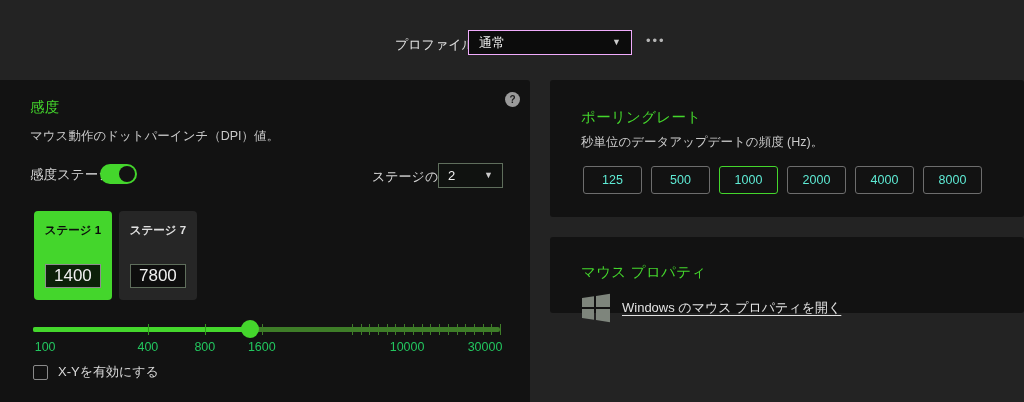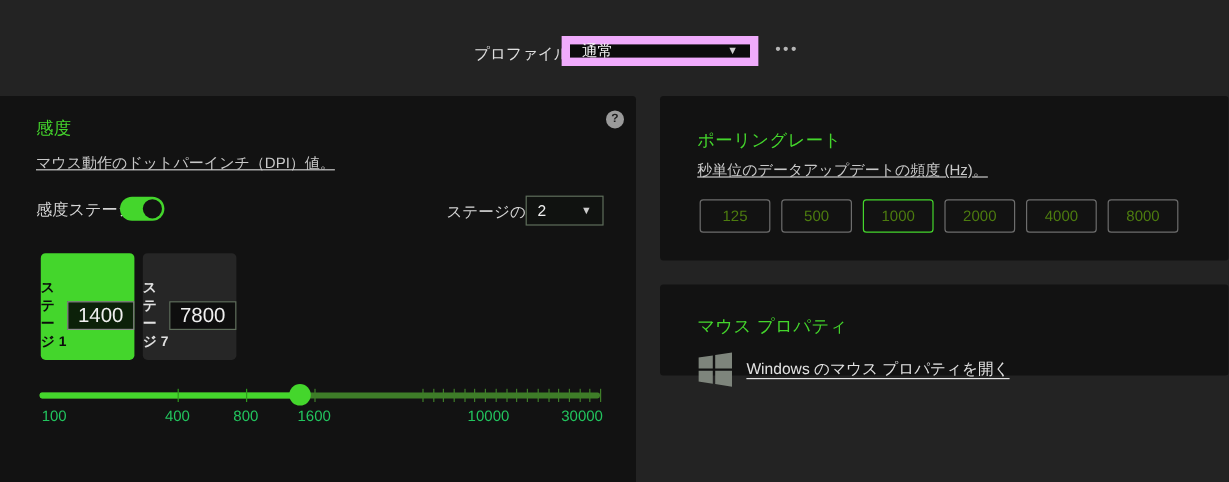--- a/index.html
+++ b/index.html
@@ -7,55 +7,55 @@
   body { font-family:"Liberation Sans","DejaVu Sans",sans-serif; }
   #screen {
     position:relative; width:1024px; height:402px;
     background:#232323; overflow:hidden; color:#ddd;
   }
   
   .topbar { position:absolute; left:0; top:0; width:1024px; height:80px; }
   .profile-label { position:absolute; left:395px; top:36px; font-size:13px; color:#e0e0e0; }
   .profile-select {
     position:absolute; left:468px; top:30px; width:164px; height:25px;
-    background:#0c0c0c; border:7px solid #f0abfc; display:flex; align-items:center;
+    background:#0c0c0c; border:1px solid #f0abfc; display:flex; align-items:center;
     padding:0 10px; cursor:pointer;
   }
   .profile-select .val { font-size:13px; color:#f0f0f0; flex:1; }
   .caret { font-size:9px; color:#cccccc; line-height:1; }
   .more-dots { position:absolute; left:646px; top:33px; font-size:13px; color:#b5b5b5;
     letter-spacing:2px; cursor:pointer; }
   
   .panel { position:absolute; background:#121212; border-radius:3px; }
   #panel-sensitivity { left:0; top:80px; width:530px; height:322px; border-radius:0 3px 0 0; }
   #panel-polling { left:550px; top:80px; width:474px; height:137px; }
   #panel-mouseprops { left:550px; top:237px; width:474px; height:76px;text-align:center; }
   .section-title { font-size:14.5px; color:#44d62c; letter-spacing:.3px; }
-  .section-desc { font-size:12.5px; color:#c9c9c9;text-decoration:underline; }
+  .section-desc { font-size:12.5px; color:#c9c9c9; }
   
   .help-icon { position:absolute; right:10px; top:12px; width:15px; height:15px;
     border-radius:50%; background:#9a9a9a; color:#1c1c1c; font-size:10px; font-weight:bold;
     display:flex; align-items:center; justify-content:center; cursor:pointer; }
   
   #sens-title { position:absolute; left:30px; top:18px; }
   #sens-desc  { position:absolute; left:30px; top:48px; }
   #sens-toggle-label { position:absolute; left:30px; top:86px; font-size:13.5px; color:#d5d5d5; }
   .toggle { position:absolute; left:100px; top:84px; width:37px; height:20px;
     background:#44d62c; border-radius:10px; cursor:pointer; }
   .toggle .knob { position:absolute; right:2px; top:2px; width:16px; height:16px;
     border-radius:50%; background:#121212; }
   #stage-count-label { position:absolute; left:372px; top:88px; font-size:13px; color:#d5d5d5; }
   #stage-count-select { position:absolute; left:438px; top:83px; width:65px; height:25px;
     background:#101210; border:1px solid #5f6e5c; display:flex; align-items:center;
     padding:0 9px; cursor:pointer; }
   #stage-count-select .val { font-size:13px; color:#f0f0f0; flex:1; }
   
   #stage-cards { position:absolute; left:34px; top:131px; display:flex; gap:7px; }
   .stage-card { width:78px; height:89px; background:#262626; border-radius:4px;
-    display:flex; flex-direction:row; align-items:center; cursor:pointer; }
+    display:flex; flex-direction:column; align-items:center; cursor:pointer;gap:12px; }
   .stage-card .stage-name { font-size:11.5px; font-weight:bold; color:#e0e0e0; margin-top:12px; }
   .stage-card input { width:56px; height:24px; margin-top:14px; background:#0e0e0e;
     border:1px solid #5f6e5c; color:#f0f0f0; font-size:17px; padding:0 0 0 8px;
     font-family:"Liberation Sans","DejaVu Sans",sans-serif; outline:none; }
   .stage-card.selected { background:#44d62c; }
   .stage-card.selected .stage-name { color:#0c0c0c; }
   .stage-card.selected input { border-color:#8d8d8d; background:rgba(5,8,5,.88); }
   
   #slider { position:absolute; left:33px; top:240px; width:467px; height:18px; cursor:pointer; }
   #slider .track { position:absolute; left:0; top:7px; width:100%; height:5px;
@@ -71,21 +71,21 @@
   
   #xy-row { position:absolute; left:33px; top:283px; display:flex; align-items:center; gap:10px; }
   #xy-checkbox { width:15px; height:15px; border:1.5px solid #8a8a8a; border-radius:2px;
     background:transparent; cursor:pointer; }
   #xy-label { font-size:13px; color:#d8d8d8; }
   
   #polling-title { position:absolute; left:31px; top:28px;text-align:center; }
   #polling-desc  { position:absolute; left:31px; top:54px; }
   #polling-options { position:absolute; left:33px; top:86px; display:flex; gap:9px; }
   .poll-btn { width:59px; height:28px; background:#121212; border:1px solid #6d6d6d;
-    border-radius:3px; color:#4d7c0f; font-size:12.5px; display:flex; align-items:center;
+    border-radius:3px; color:#5eead4; font-size:12.5px; display:flex; align-items:center;
     justify-content:center; cursor:pointer; }
   .poll-btn.selected { border-color:#44d62c; }
   
   #mouseprops-title { position:absolute; left:31px; top:26px; }
   #mouseprops-row { position:absolute; left:32px; top:56px; display:flex; align-items:center; gap:12px; }
   .win-icon { width:28px; height:30px; }
   #mouseprops-link { font-size:13px; color:#e2e2e2; text-decoration:underline;
     text-underline-offset:3px; cursor:pointer; }
 </style>
 </head>
@@ -159,20 +159,24 @@
     </div>
     <div id="slider-labels">
         <span style="left: 2.6%;">100</span>
         <span style="left: 24.6%;">400</span>
         <span style="left: 36.8%;">800</span>
         <span style="left: 49%;">1600</span>
         <span style="left: 80.1%;">10000</span>
         <span style="left: 96.8%;">30000</span>
       </div>
 
+    <div id="xy-row">
+      <div id="xy-checkbox"></div>
+      <div id="xy-label">X-Yを有効にする</div>
+    </div>
   </div>
 
   <div class="panel" id="panel-polling">
     <div class="section-title" id="polling-title">ポーリングレート</div>
     <div class="section-desc" id="polling-desc">秒単位のデータアップデートの頻度 (Hz)。</div>
     <div id="polling-options">
         <div class="poll-btn">125</div>
         <div class="poll-btn">500</div>
         <div class="poll-btn selected">1000</div>
         <div class="poll-btn">2000</div>

